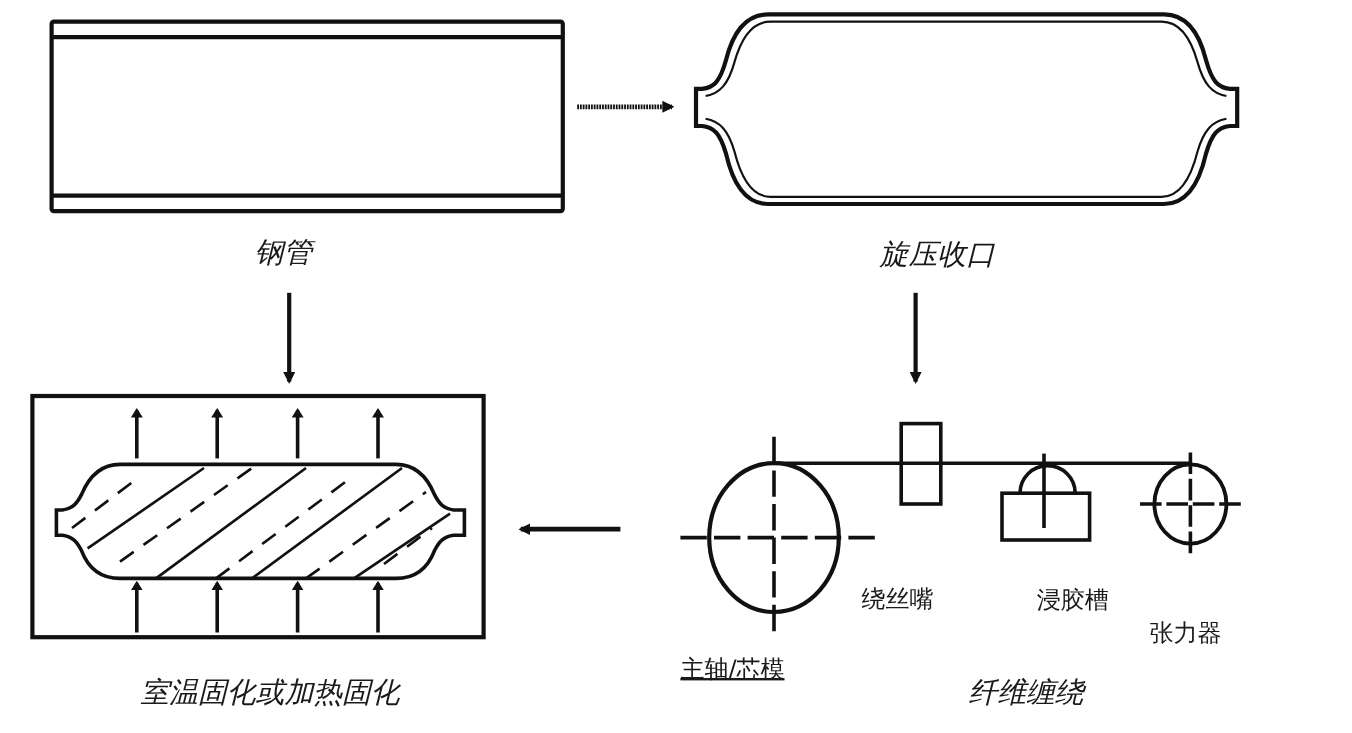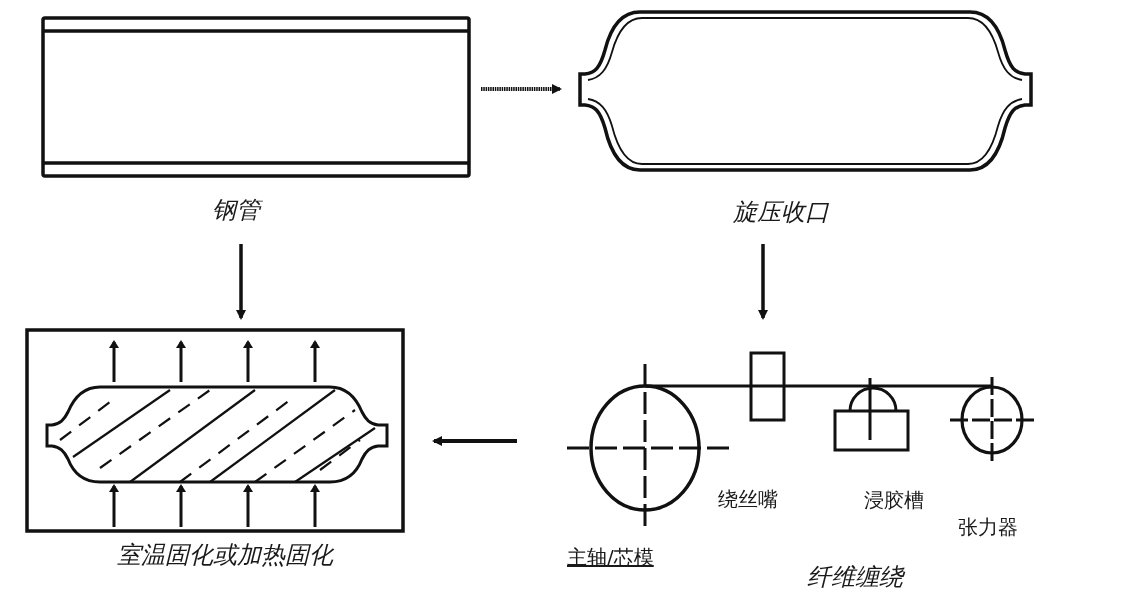--- a/index.html
+++ b/index.html
@@ -100,13 +100,13 @@
   </g>
 </svg>
 
 <div class="lbl lbl-lg" style="left:212px; top:198px;">钢管</div>
 <div class="lbl lbl-lg" style="left:733px; top:200px;">旋压收口</div>
 <div class="lbl lbl-sm" style="left:718px; top:489px;">绕丝嘴</div>
 <div class="lbl lbl-sm" style="left:864px; top:490px;">浸胶槽</div>
 <div class="lbl lbl-sm" style="left:958px; top:490px;margin-top:27px;">张力器</div>
 <div class="lbl lbl-sm" style="left:567px; top:547px;text-decoration:underline;">主轴/芯模</div>
 <div class="lbl lbl-lg" style="left:807px; top:565px;">纤维缠绕</div>
-<div class="lbl lbl-lg" style="left:117px; top:543px;">室温固化或加热固化</div>
+<div class="lbl lbl-lg" style="left:117px; top:565px;">室温固化或加热固化</div>
 
 </body></html>

